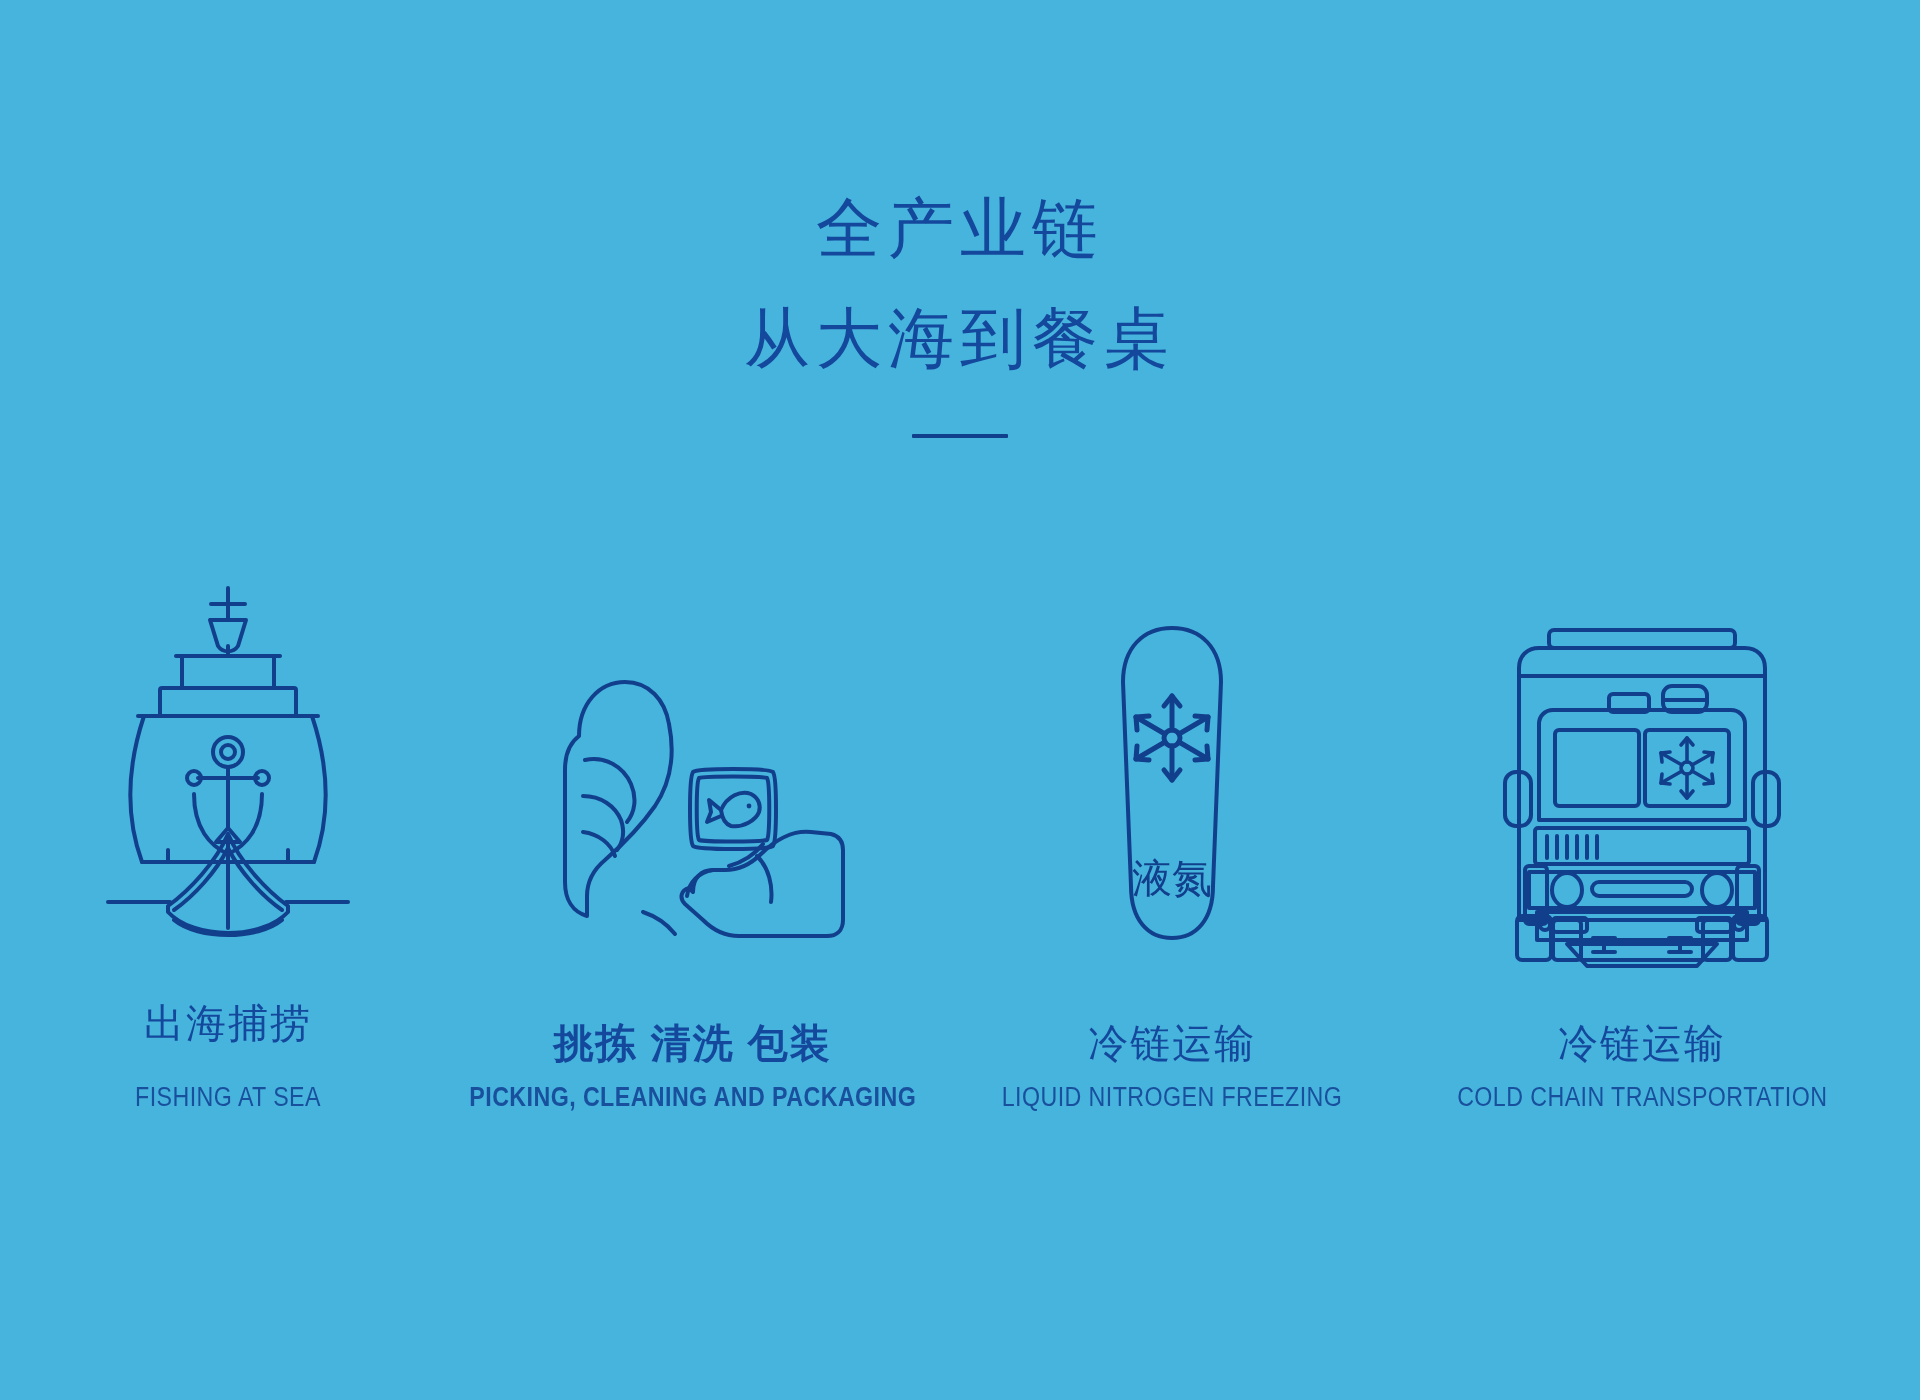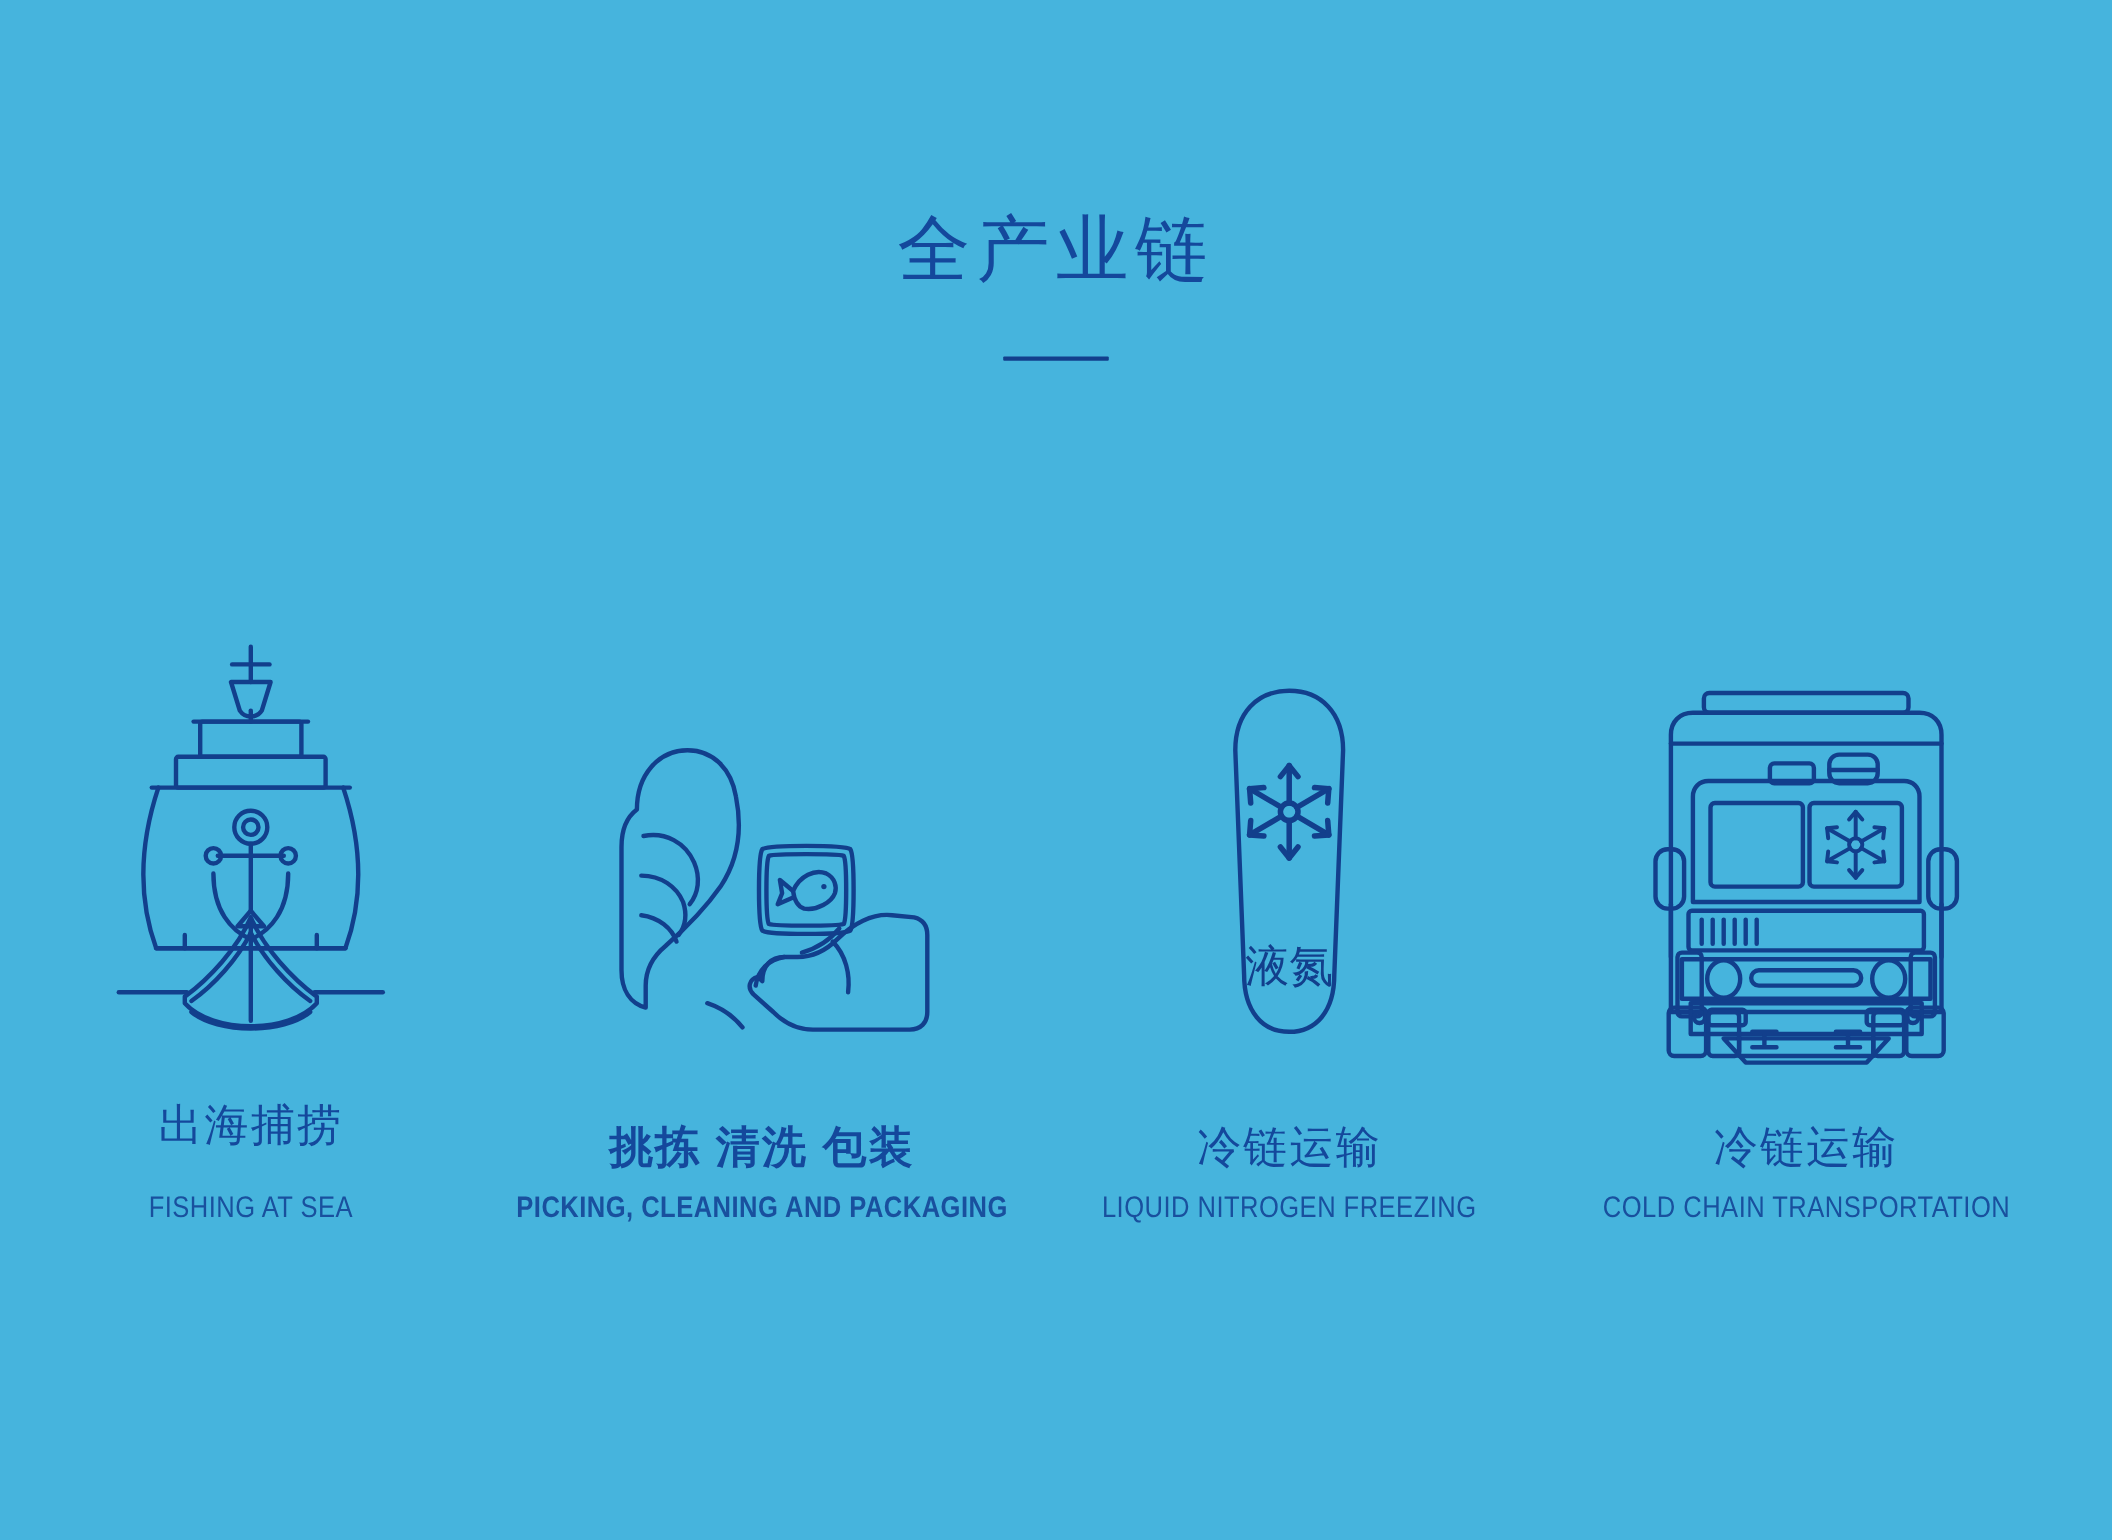--- a/index.html
+++ b/index.html
@@ -23,21 +23,21 @@
 
   
   .heading {
     position: absolute;
     top: 178px;
     left: 0;
     width: 1920px;
     text-align: center;
   }
   .title-line {
-    font-family: Liberation Serif, serif;
+    font-family: Liberation Sans, sans-serif;
     color: #14489c;
     font-size: 66px;
     line-height: 100px;
     letter-spacing: 6px;
     font-weight: 400;
     white-space: nowrap;
   }
   .title-line.l2 {
     margin-top: 10px;
   }
@@ -107,20 +107,21 @@
   .step-3 { width: 430px; }
   .step-4 { width: 500px; }
 </style>
 </head>
 <body>
 
 <div class="stage">
 
   <div class="heading">
     <div class="title-line l1">全产业链</div>
+    <div class="title-line l2">从大海到餐桌</div>
     <div class="divider-wrap">
       <div class="divider"></div>
     </div>
   </div>
 
   <div class="steps">
 
     <div class="step step-1">
       <div class="icon-box">
         <svg width="260" height="340" viewBox="0 0 260 340" fill="none" stroke="#123f8c" stroke-width="4" stroke-linecap="round" stroke-linejoin="round">

